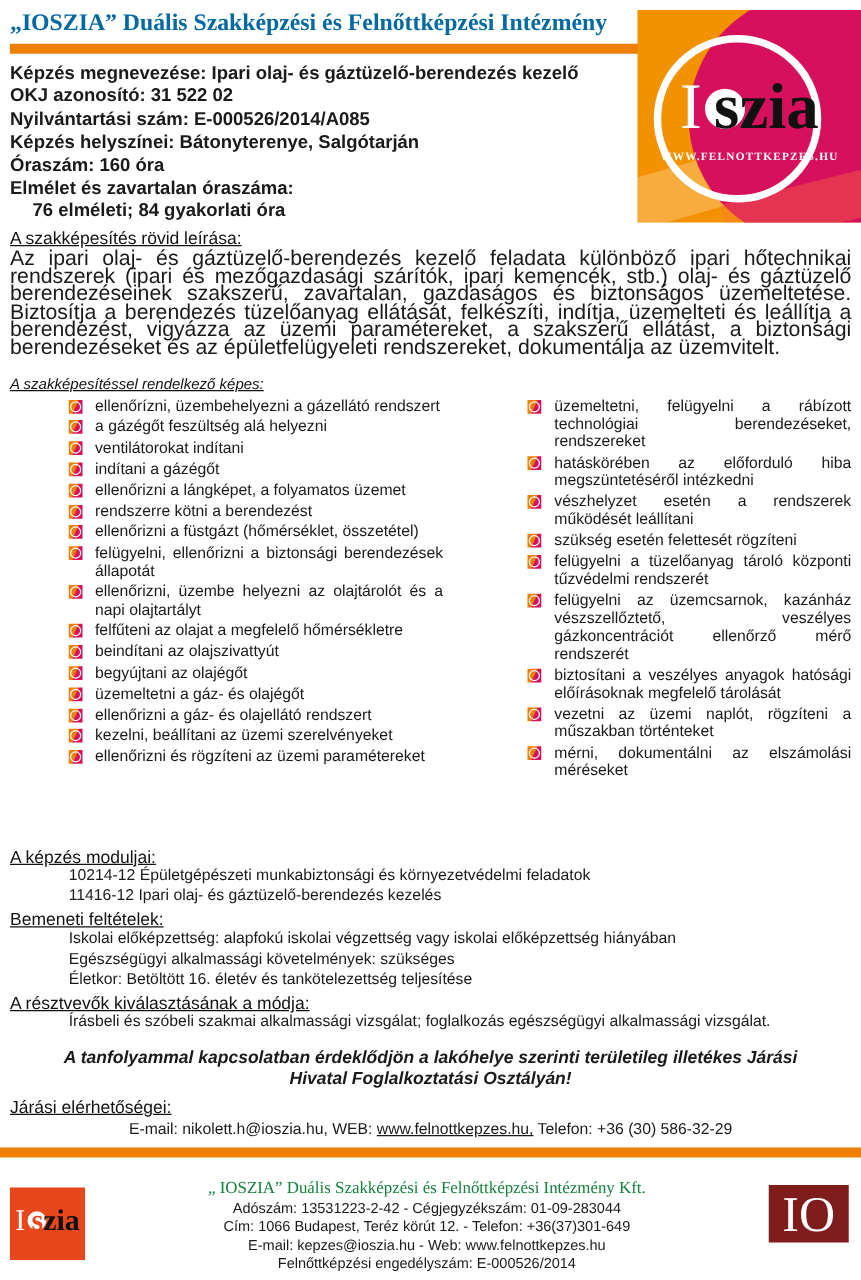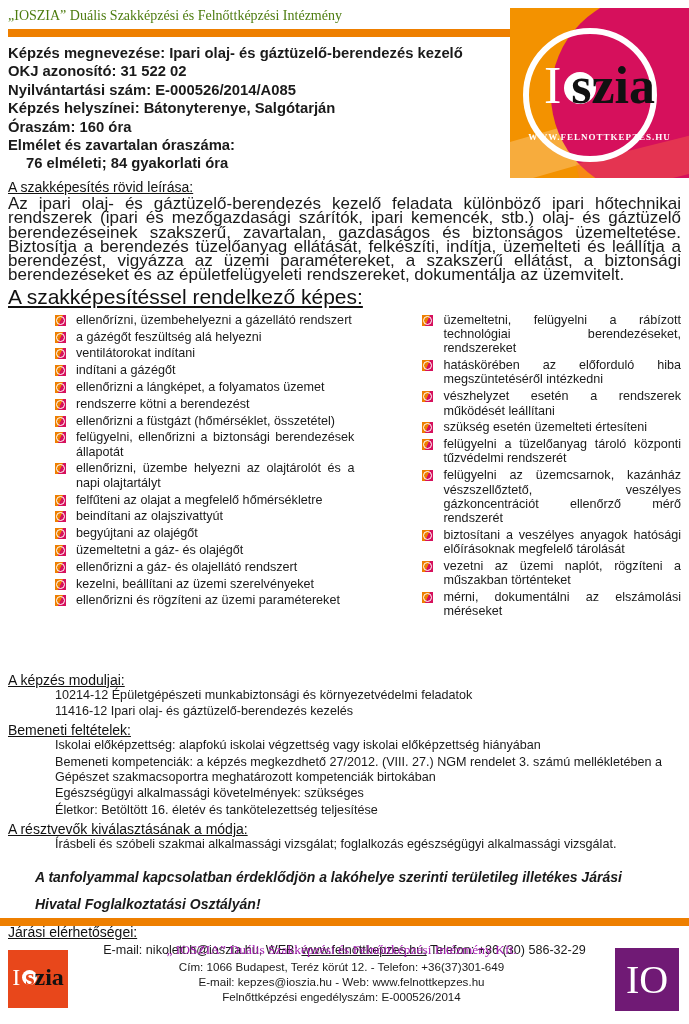--- a/index.html
+++ b/index.html
@@ -1,73 +1,73 @@
 <!DOCTYPE html>
 <html lang="hu"><head>
 <meta charset="utf-8">
 <style>
   * { margin:0; padding:0; box-sizing:border-box; }
   body { background:#888; display:flex; justify-content:center; font-family:"Liberation Sans", sans-serif; }
   .page { position:relative; width:689px; height:1024px; background:#fff; color:#1a1a1a; overflow:hidden; }
 
   
   .hdr { position:relative; padding:8px 8px 0 8px; min-height:176px; }
-  .hdr-title { font-family:"Liberation Serif", serif; font-weight:normal; font-size:14px; color:#4d7c0f; }
+  .hdr-title { font-family:"Liberation Serif", serif; font-weight:bold; font-size:19px; color:#0369a1; }
   .hdr-bar { margin-top:5px; height:8px; width:504px; background:#ee7f00; }
   .course { margin-top:7px; width:500px; font-weight:bold; font-size:14.8px; line-height:18.4px; }
   .course div:last-child { padding-left:18px; }
 
   
   .logo { position:absolute; top:8px; right:0; width:179px; height:170px; background:#f39200; overflow:hidden; }
   .logo-band { position:absolute; left:-30%; bottom:4%; width:110%; height:24%; background:rgba(255,215,160,.38); transform:rotate(-16deg); }
   .logo-blob { position:absolute; left:23%; top:-8%; width:112%; height:118%; border-radius:50%; background:#d6105c; }
   .logo-band2 { position:absolute; right:-28%; bottom:-2%; width:90%; height:22%; background:rgba(255,120,60,.35); transform:rotate(-14deg); }
   .logo-ring { position:absolute; left:7%; top:12%; width:134px; height:134px; border:6px solid #fff; border-radius:50%; }
   .logo-text { position:absolute; left:0; right:0; top:52px; text-align:center; font-family:"Liberation Serif", serif; font-weight:bold; font-size:52px; line-height:52px; color:#111; white-space:nowrap; }
   .logo-text .gi { color:#fff; font-weight:normal; }
   .disc { display:inline-block; width:32px; height:32px; background:#fff; border-radius:50%; margin:0 -25px -1px 3px; }
   .gs { position:relative; }
-  .logo-url { position:absolute; left:0; right:0; top:124px; text-align:center; font-family:"Liberation Serif", serif; font-weight:bold; font-size:9px; letter-spacing:1px; color:#fff; }
+  .logo-url { position:absolute; left:0; right:0; top:112px; text-align:center; font-family:"Liberation Serif", serif; font-weight:bold; font-size:9px; letter-spacing:1px; color:#fff; }
 
   
   .body-wrap { padding:0 8px; }
   .sec-h { font-weight:normal; font-size:14px; text-decoration:underline; color:#111; margin-top:3px; }
-  .sec-h.big { font-size:21px; margin-top:2px; }
+  .sec-h.big { font-size:12px; margin-top:14px;font-style:italic; }
   .desc-p { font-size:17px; line-height:14.3px; text-align:justify; margin-top:2px; }
 
   .cols { display:flex; padding-left:47px; gap:68px; margin-top:4px; min-height:356px; }
   .col { list-style:none; }
   .col-l { width:308px; }
   .col-r { width:266px; }
   .col li { display:flex; gap:10px; margin-bottom:2.5px; }
   .b-ic { flex:0 0 11px; width:11px; height:11px; margin-top:2px; background:linear-gradient(115deg,#ee7f00 47%,#d6105c 53%); position:relative; }
   .b-ic::after { content:""; position:absolute; inset:1px; border:1.3px solid #fff; border-radius:50%; }
   .b-tx { font-size:12.6px; line-height:14.3px; text-align:justify; }
 
   .indent { padding-left:47px; font-size:12.6px; line-height:15.3px; }
   .indent > div { margin-bottom:1px; }
 
-  .notice { margin:12px auto 6px auto; width:92%; text-align:left; font-weight:bold; font-style:italic; font-size:14px; line-height:27px; }
+  .notice { margin:12px auto 6px auto; width:92%; text-align:center; font-weight:bold; font-style:italic; font-size:14px; line-height:17px; }
 
   .contact-line { text-align:center; font-size:12.6px; margin-top:3px; }
   .contact-line a { color:#1a1a1a; }
 
   
   .ftr { position:absolute; left:0; right:0; bottom:0; height:106px; }
   .ftr-bar { height:8px; background:#ee7f00; }
   .ftr-row { display:flex; align-items:flex-start; padding:14px 10px 0 8px; }
   .ftr-logo { width:60px; height:58px; background:#e8471b; margin-top:10px; position:relative; overflow:hidden; flex:0 0 60px; }
   .ftr-logo .t { position:absolute; left:0; right:0; top:15px; text-align:center; font-family:"Liberation Serif", serif; font-weight:bold; font-size:24px; line-height:24px; color:#111; white-space:nowrap; }
   .ftr-logo .gi { color:#fff; font-weight:normal; }
   .ftr-logo .disc { width:15px; height:15px; margin:0 -12px 0 2px; }
   .ftr-logo .gs { color:#e8471b; }
   .ftr-center { flex:1; text-align:center; padding-top:2px; }
-  .ftr-company { font-family:"Liberation Serif", serif; font-size:13.5px; margin-bottom:2px; color:#a21caf; }
+  .ftr-company { font-family:"Liberation Serif", serif; font-size:13.5px; margin-bottom:2px; color:#15803d; }
   .ftr-line { font-size:11.6px; line-height:14.8px; }
-  .ftr-io { width:64px; height:63px; background:#701a75; margin-top:8px; flex:0 0 64px; display:flex; align-items:center; justify-content:center; font-family:"Liberation Serif", serif; font-size:40px; color:#fff; }
+  .ftr-io { width:64px; height:46px; background:#7f1d1d; margin-top:8px; flex:0 0 64px; display:flex; align-items:center; justify-content:center; font-family:"Liberation Serif", serif; font-size:40px; color:#fff; }
 </style>
 </head>
 <body>
 
 <div class="page">
 
   <div class="hdr">
     <h1 class="hdr-title">„IOSZIA” Duális Szakképzési és Felnőttképzési Intézmény</h1>
     <div class="hdr-bar"></div>
 
@@ -172,21 +172,21 @@
         <li>
             <span class="b-ic"></span>
             <span class="b-tx">hatáskörében az előforduló hiba megszüntetéséről intézkedni</span>
           </li>
         <li>
             <span class="b-ic"></span>
             <span class="b-tx">vészhelyzet esetén a rendszerek működését leállítani</span>
           </li>
         <li>
             <span class="b-ic"></span>
-            <span class="b-tx">szükség esetén üzemelteti értesíteni</span>
+            <span class="b-tx">szükség esetén felettesét rögzíteni</span>
           </li>
         <li>
             <span class="b-ic"></span>
             <span class="b-tx">felügyelni a tüzelőanyag tároló központi tűzvédelmi rendszerét</span>
           </li>
         <li>
             <span class="b-ic"></span>
             <span class="b-tx">felügyelni az üzemcsarnok, kazánház vészszellőztető, veszélyes gázkoncentrációt ellenőrző mérő rendszerét</span>
           </li>
         <li>
@@ -206,21 +206,20 @@
 
     <h2 class="sec-h">A képzés moduljai:</h2>
     <div class="indent">
       <div>10214-12 Épületgépészeti munkabiztonsági és környezetvédelmi feladatok</div>
       <div>11416-12 Ipari olaj- és gáztüzelő-berendezés kezelés</div>
     </div>
 
     <h2 class="sec-h">Bemeneti feltételek:</h2>
     <div class="indent">
       <div>Iskolai előképzettség: alapfokú iskolai végzettség vagy iskolai előképzettség hiányában</div>
-      <div>Bemeneti kompetenciák: a képzés megkezdhető 27/2012. (VIII. 27.) NGM rendelet 3. számú mellékletében a Gépészet szakmacsoportra meghatározott kompetenciák birtokában</div>
       <div>Egészségügyi alkalmassági követelmények: szükséges</div>
       <div>Életkor: Betöltött 16. életév és tankötelezettség teljesítése</div>
     </div>
 
     <h2 class="sec-h">A résztvevők kiválasztásának a módja:</h2>
     <div class="indent">
       <div>Írásbeli és szóbeli szakmai alkalmassági vizsgálat; foglalkozás egészségügyi alkalmassági vizsgálat.</div>
     </div>
 
     <p class="notice">A tanfolyammal kapcsolatban érdeklődjön a lakóhelye szerinti területileg illetékes Járási Hivatal Foglalkoztatási Osztályán!</p>
@@ -230,20 +229,21 @@
   </div>
 
   <div class="ftr">
     <div class="ftr-bar"></div>
     <div class="ftr-row">
       <div class="ftr-logo">
         <div class="t"><span class="gi">I</span><span class="disc"></span><span class="gs">s</span><span>zia</span></div>
       </div>
       <div class="ftr-center">
         <div class="ftr-company">„ IOSZIA” Duális Szakképzési és Felnőttképzési Intézmény Kft.</div>
+        <div class="ftr-line">Adószám: 13531223-2-42 - Cégjegyzékszám: 01-09-283044</div>
         <div class="ftr-line">Cím: 1066 Budapest, Teréz körút 12. - Telefon: +36(37)301-649</div>
         <div class="ftr-line">E-mail: kepzes@ioszia.hu - Web: www.felnottkepzes.hu</div>
         <div class="ftr-line">Felnőttképzési engedélyszám: E-000526/2014</div>
       </div>
       <div class="ftr-io">IO</div>
     </div>
   </div>
 
 </div>
 

